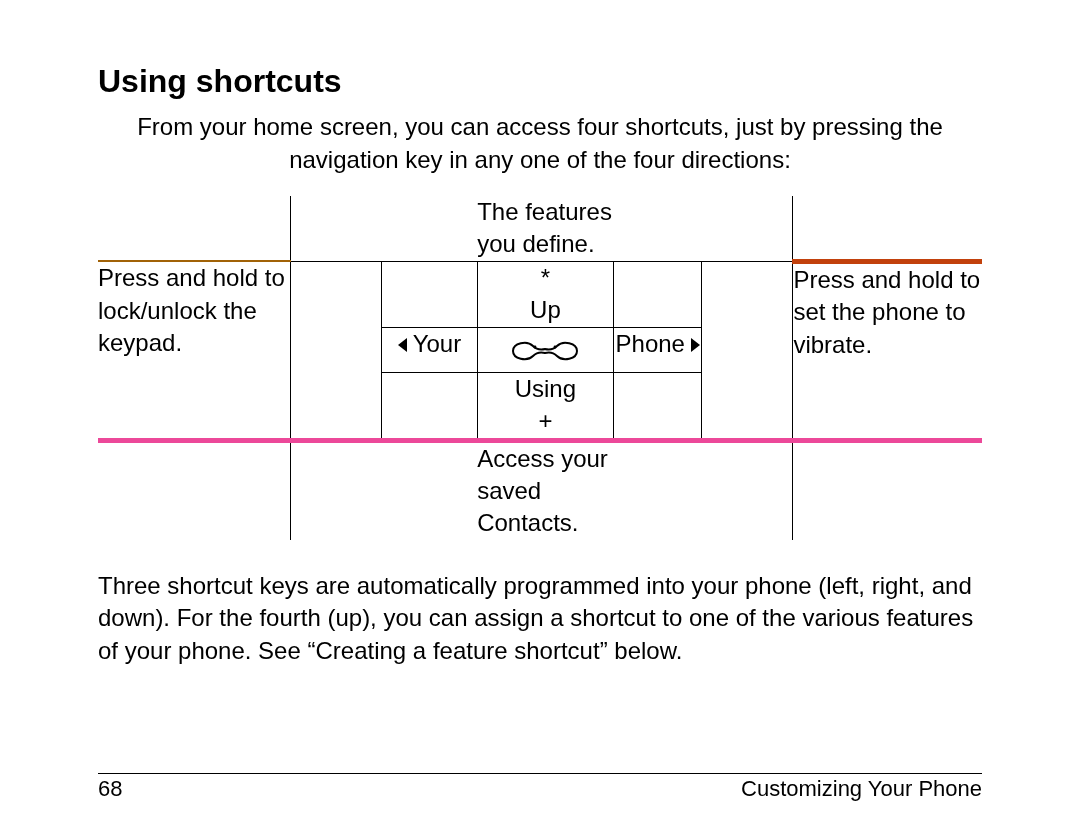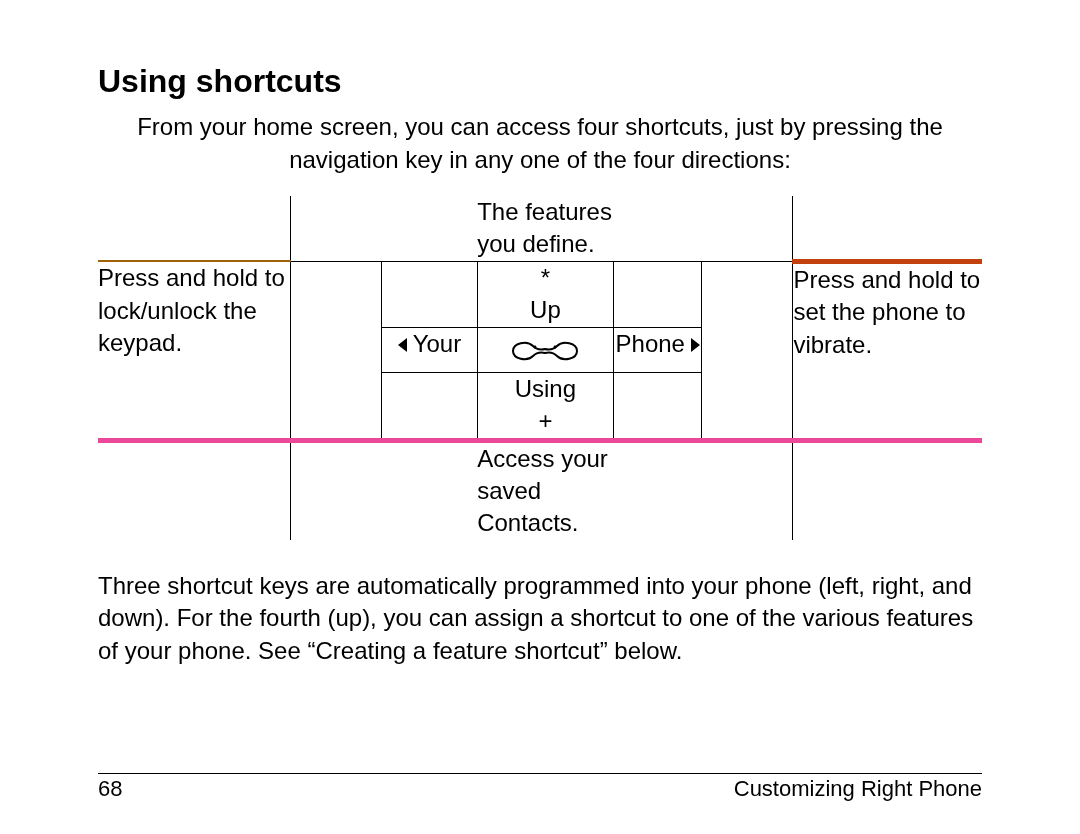--- a/index.html
+++ b/index.html
@@ -164,14 +164,14 @@
     <td class="col-empty sep-r sep-t pad-v"></td>
     <td class="col-right-text sep-t"></td>
   </tr>
 </tbody>
   </table>
 
 <p>Three shortcut keys are automatically programmed into your phone (left, right, and down). For the fourth (up), you can assign a shortcut to one of the various features of your phone. See “Creating a feature shortcut” below.</p>
 
 <div class="footer">
   <span>68</span>
-  <span>Customizing Right Phone</span>
+  <span>Customizing Your Phone</span>
 </div>
 
 </body></html>

